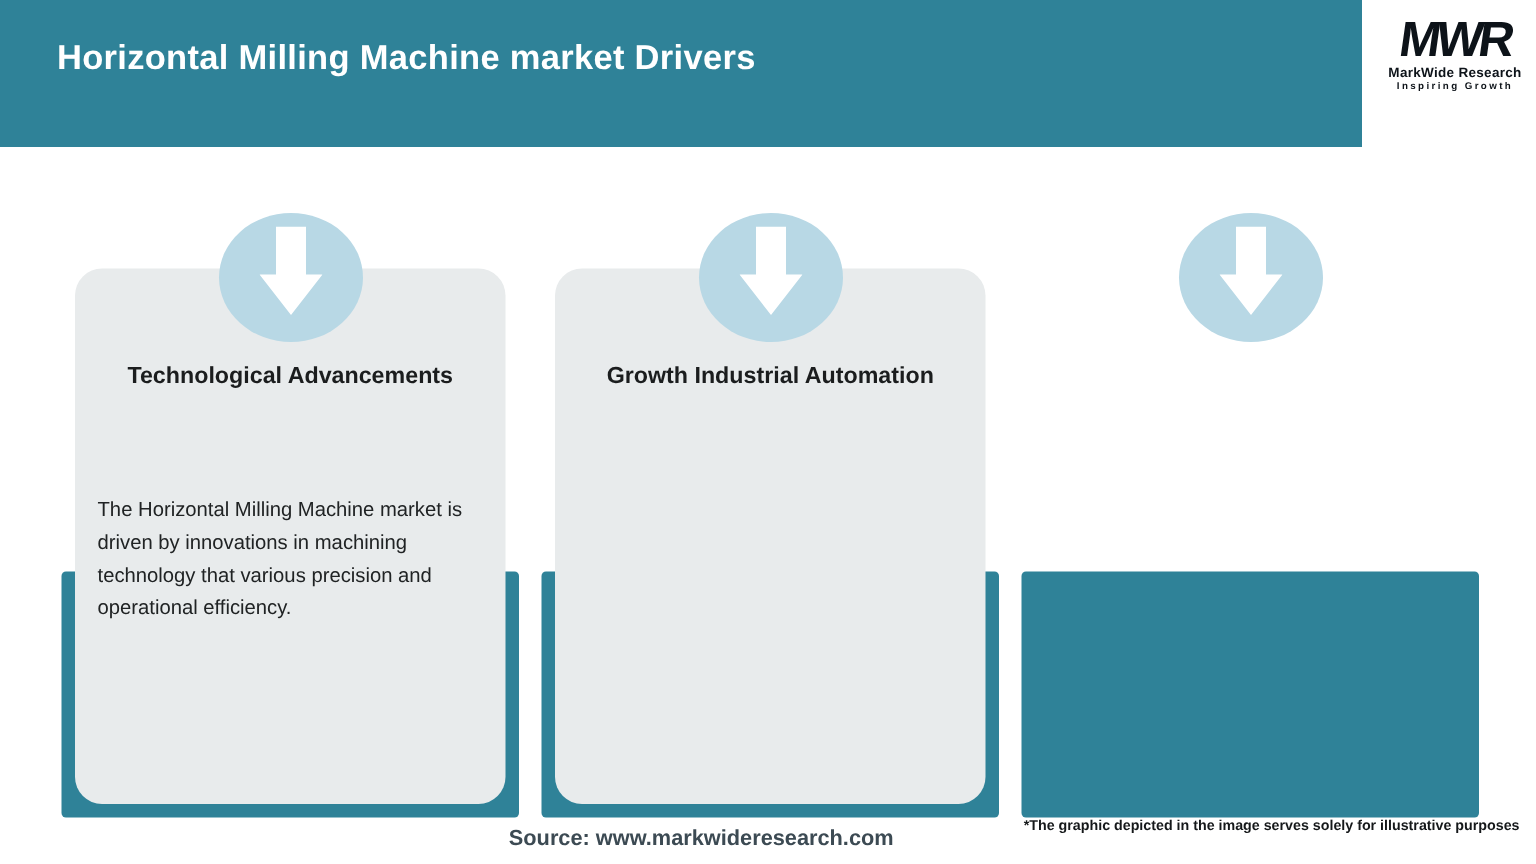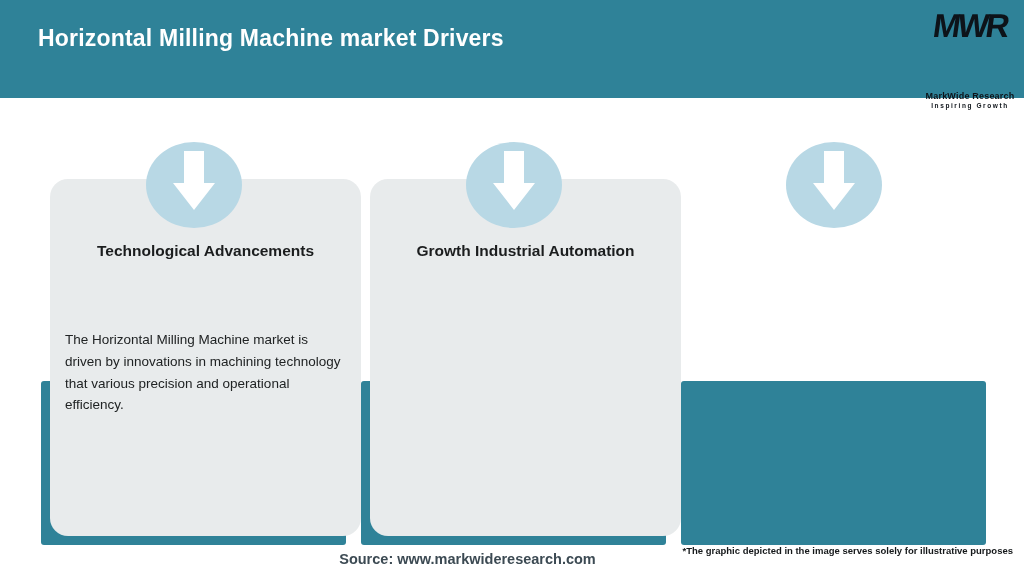--- a/index.html
+++ b/index.html
@@ -7,51 +7,51 @@
   body {
     font-family:"Liberation Sans", sans-serif;
     background:#ffffff;
     position:relative;
     overflow:hidden;
   }
 
   
   .header {
     position:absolute; top:0; left:0;
-    width:1024px; height:98px;
+    width:908px; height:98px;
     background:#2f8298;
   }
   .header-title {
     position:absolute; left:38px; top:25px;
     font-size:23px; font-weight:bold; color:#ffffff;
     letter-spacing:0.2px;
   }
   .logo {
     position:absolute; top:9px; left:922px; width:96px;
     text-align:center; color:#0d1319;
   }
   .logo-mark {
     font-size:33px; font-weight:bold; letter-spacing:-3px;
     line-height:34px; transform:skewX(-8deg);
   }
-  .logo-name { font-size:9px; font-weight:bold; letter-spacing:0.2px;margin-top:48px; }
+  .logo-name { font-size:9px; font-weight:bold; letter-spacing:0.2px; }
   .logo-tagline { font-size:6.5px; font-weight:bold; letter-spacing:1.6px; margin-top:1px; }
 
   
   .group { position:absolute; top:142px; width:305px; height:403px; }
   .g1 { left:41px; } .g2 { left:361px; } .g3 { left:681px; }
 
   .backing {
     position:absolute; left:0; top:239px;
     width:305px; height:164px;
     background:#2f8298; border-radius:3px;
   }
   .card {
     position:absolute; left:9px; top:37px;
-    width:311px; height:357px;
+    width:287px; height:357px;
     background:#e8ebec; border-radius:18px;
   }
   .badge {
     position:absolute; top:0; left:50%; margin-left:-48px;
     width:96px; height:86px;
     background:#b8d8e5; border-radius:50%;
     display:flex; justify-content:center;
   }
   .badge svg { margin-top:9px; display:block; }
 

